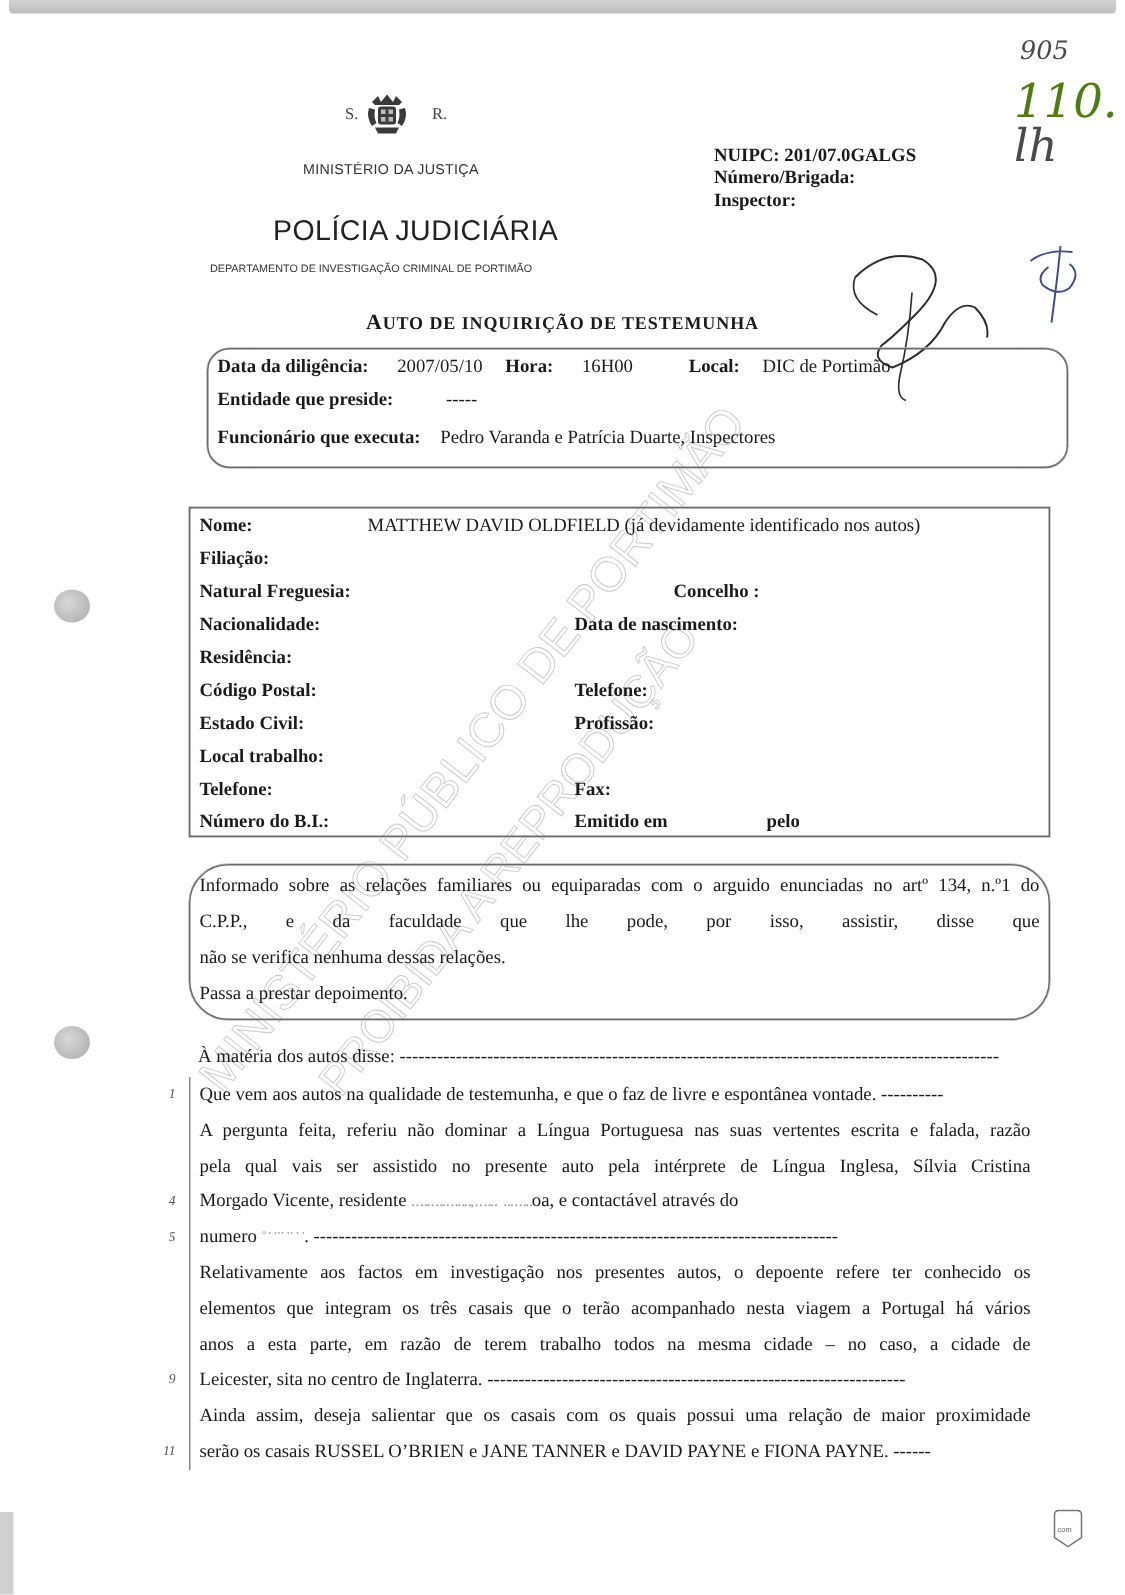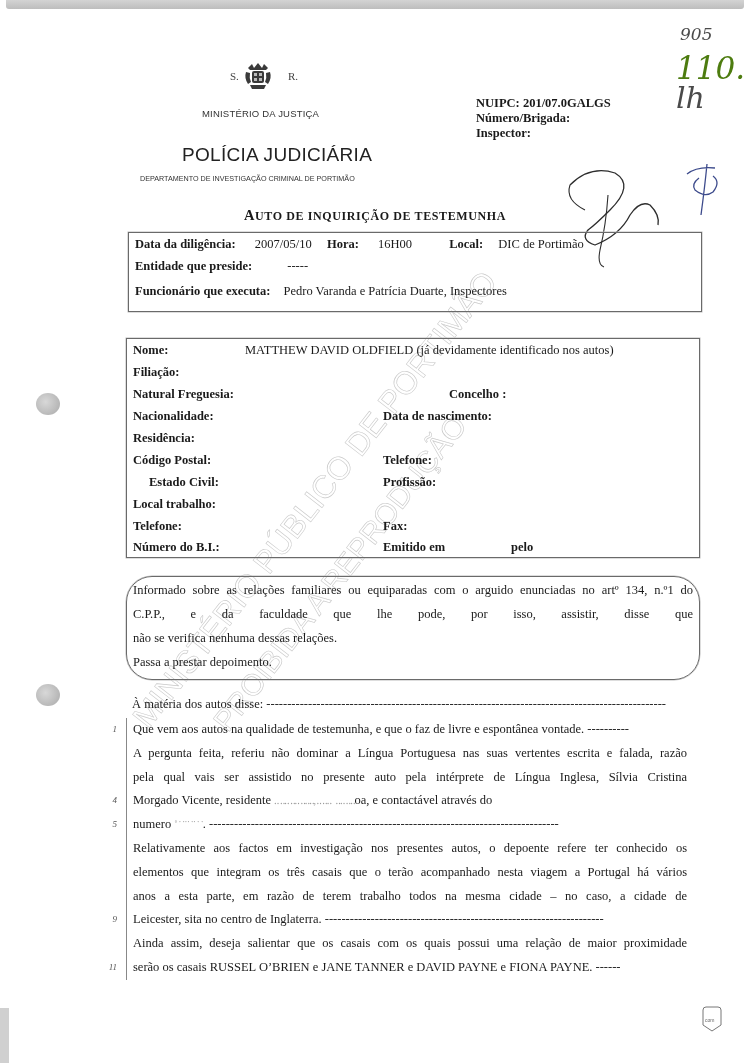--- a/index.html
+++ b/index.html
@@ -36,21 +36,21 @@
   .doc-title {
     position:absolute; left:0; width:750px; top:207px; text-align:center;
     font-weight:bold; font-size:12px; letter-spacing:0.6px;
   }
   .doc-title .big { font-size:14.5px; }
 
   .box { position:absolute; border:1px solid #6a6a6a; box-shadow:0 0 0 0.5px #bbb; }
   .row { position:absolute; font-size:12.5px; white-space:nowrap; }
   .lbl { font-weight:bold; }
 
-  .box1 { left:128px; top:232px; width:572px; height:78px; }
+  .box1 { left:138px; top:232px; width:572px; height:78px;border-radius:15px; }
   .box2 { left:126px; top:338px; width:572px; height:218px; }
   .box3 { left:126px; top:576px; width:572px; height:102px;border-radius:26px; }
 
   .para { position:absolute; left:6px; right:6px; font-size:12.5px; line-height:23px; }
   .justify { text-align:justify; text-align-last:justify; }
 
   .materia { position:absolute; left:132px; top:697px; font-size:12.5px; white-space:nowrap; }
   .materia .lbl { font-weight:normal; }
 
   .body-lines { position:absolute; left:126px; top:718px; width:560px; border-left:1px solid #888; }
@@ -161,21 +161,21 @@
   <div class="row" style="left:118px; top:4px;">MATTHEW DAVID OLDFIELD (já devidamente identificado nos autos)</div>
 
   <div class="row lbl" style="left:6px; top:26px;text-align:center;">Filiação:</div>
   <div class="row lbl" style="left:6px; top:48px;">Natural Freguesia:</div>
   <div class="row lbl" style="left:322px; top:48px;">Concelho :</div>
   <div class="row lbl" style="left:6px; top:70px;">Nacionalidade:</div>
   <div class="row lbl" style="left:256px; top:70px;">Data de nascimento:</div>
   <div class="row lbl" style="left:6px; top:92px;">Residência:</div>
   <div class="row lbl" style="left:6px; top:114px;">Código Postal:</div>
   <div class="row lbl" style="left:256px; top:114px;">Telefone:</div>
-  <div class="row lbl" style="left:6px; top:136px;margin-left:16px;">Estado Civil:</div>
+  <div class="row lbl" style="left:6px; top:136px;">Estado Civil:</div>
   <div class="row lbl" style="left:256px; top:136px;">Profissão:</div>
   <div class="row lbl" style="left:6px; top:158px;">Local trabalho:</div>
   <div class="row lbl" style="left:6px; top:180px;">Telefone:</div>
   <div class="row lbl" style="left:256px; top:180px;">Fax:</div>
   <div class="row lbl" style="left:6px; top:201px;">Número do B.I.:</div>
   <div class="row lbl" style="left:256px; top:201px;">Emitido em</div>
   <div class="row lbl" style="left:384px; top:201px;">pelo</div>
 </div>
 
 <div class="box box3">

